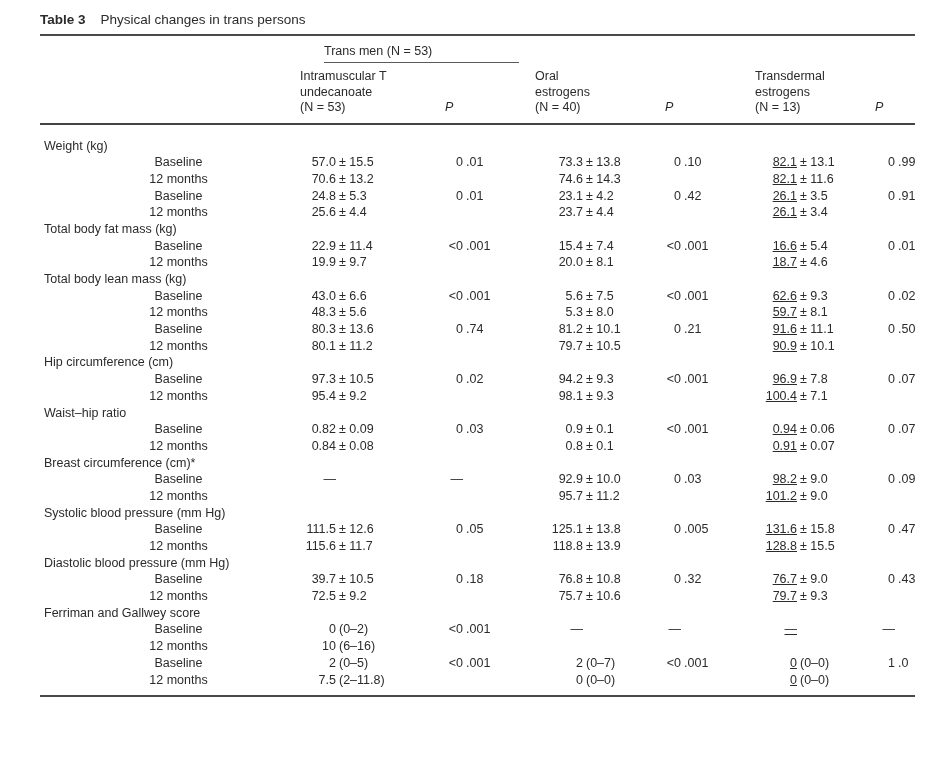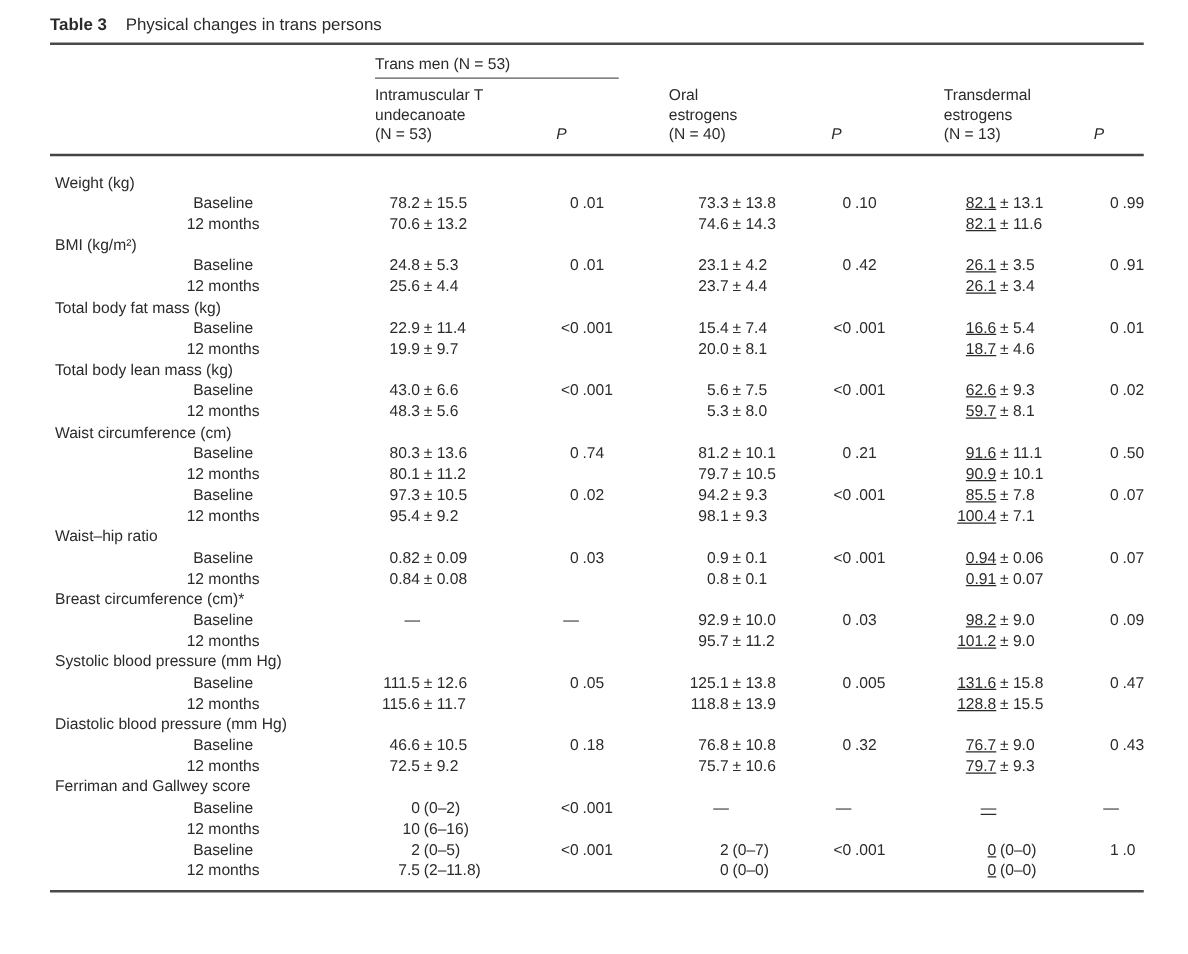--- a/index.html
+++ b/index.html
@@ -27,20 +27,21 @@
     display:grid;
     grid-template-columns:260px 145px 90px 130px 90px 120px 40px;
   }
 
   
   .group-row {
     display:grid;
     grid-template-columns:260px 235px 380px;
     margin-top:8px;
     font-size:12.5px;
+    gap:24px;
   }
   .group-cell { padding-bottom:4px; border-bottom:1px solid #5a5a5a; }
   .group-men { margin-right:40px; }
 
   
   .head-row { margin-top:6px; align-items:end; font-size:12.5px; }
   .head-cell { white-space:pre-line; line-height:15.5px; }
   .p-head { font-style:italic; }
 
   
@@ -93,21 +94,21 @@
 
   <div class="rule rule-head"></div>
 
   <div class="tbody">
       <div class="grid row">
         <div class="rlabel">Weight (kg)</div>
       </div>
       <div class="grid row">
         <div class="rlabel indent">Baseline</div>
         <div class="cell v1">
-          <span class="pre">78.2</span>
+          <span class="pre">57.0</span>
           <span class="post">± 15.5</span>
         </div>
         <div class="cell p1">
           <span class="pre">0</span>
           <span class="post">.01</span>
         </div>
         <div class="cell v2">
           <span class="pre">73.3</span>
           <span class="post">± 13.8</span>
         </div>
@@ -136,23 +137,20 @@
           <span class="post">± 14.3</span>
         </div>
         <div class="cell p2"></div>
         <div class="cell v3">
           <span class="pre">82.1</span>
           <span class="post">± 11.6</span>
         </div>
         <div class="cell p3"></div>
       </div>
       <div class="grid row">
-        <div class="rlabel">BMI (kg/m²)</div>
-      </div>
-      <div class="grid row">
         <div class="rlabel indent">Baseline</div>
         <div class="cell v1">
           <span class="pre">24.8</span>
           <span class="post">± 5.3</span>
         </div>
         <div class="cell p1">
           <span class="pre">0</span>
           <span class="post">.01</span>
         </div>
         <div class="cell v2">
@@ -280,23 +278,20 @@
           <span class="post">± 8.0</span>
         </div>
         <div class="cell p2"></div>
         <div class="cell v3">
           <span class="pre">59.7</span>
           <span class="post">± 8.1</span>
         </div>
         <div class="cell p3"></div>
       </div>
       <div class="grid row">
-        <div class="rlabel">Waist circumference (cm)</div>
-      </div>
-      <div class="grid row">
         <div class="rlabel indent">Baseline</div>
         <div class="cell v1">
           <span class="pre">80.3</span>
           <span class="post">± 13.6</span>
         </div>
         <div class="cell p1">
           <span class="pre">0</span>
           <span class="post">.74</span>
         </div>
         <div class="cell v2">
@@ -328,39 +323,42 @@
           <span class="post">± 10.5</span>
         </div>
         <div class="cell p2"></div>
         <div class="cell v3">
           <span class="pre">90.9</span>
           <span class="post">± 10.1</span>
         </div>
         <div class="cell p3"></div>
       </div>
       <div class="grid row">
+        <div class="rlabel">Hip circumference (cm)</div>
+      </div>
+      <div class="grid row">
         <div class="rlabel indent">Baseline</div>
         <div class="cell v1">
           <span class="pre">97.3</span>
           <span class="post">± 10.5</span>
         </div>
         <div class="cell p1">
           <span class="pre">0</span>
           <span class="post">.02</span>
         </div>
         <div class="cell v2">
           <span class="pre">94.2</span>
           <span class="post">± 9.3</span>
         </div>
         <div class="cell p2">
           <span class="pre">&lt;0</span>
           <span class="post">.001</span>
         </div>
         <div class="cell v3">
-          <span class="pre">85.5</span>
+          <span class="pre">96.9</span>
           <span class="post">± 7.8</span>
         </div>
         <div class="cell p3">
           <span class="pre">0</span>
           <span class="post">.07</span>
         </div>
       </div>
       <div class="grid row">
         <div class="rlabel indent">12 months</div>
         <div class="cell v1">
@@ -517,21 +515,21 @@
           <span class="post">± 15.5</span>
         </div>
         <div class="cell p3"></div>
       </div>
       <div class="grid row">
         <div class="rlabel">Diastolic blood pressure (mm Hg)</div>
       </div>
       <div class="grid row">
         <div class="rlabel indent">Baseline</div>
         <div class="cell v1">
-          <span class="pre">46.6</span>
+          <span class="pre">39.7</span>
           <span class="post">± 10.5</span>
         </div>
         <div class="cell p1">
           <span class="pre">0</span>
           <span class="post">.18</span>
         </div>
         <div class="cell v2">
           <span class="pre">76.8</span>
           <span class="post">± 10.8</span>
         </div>

